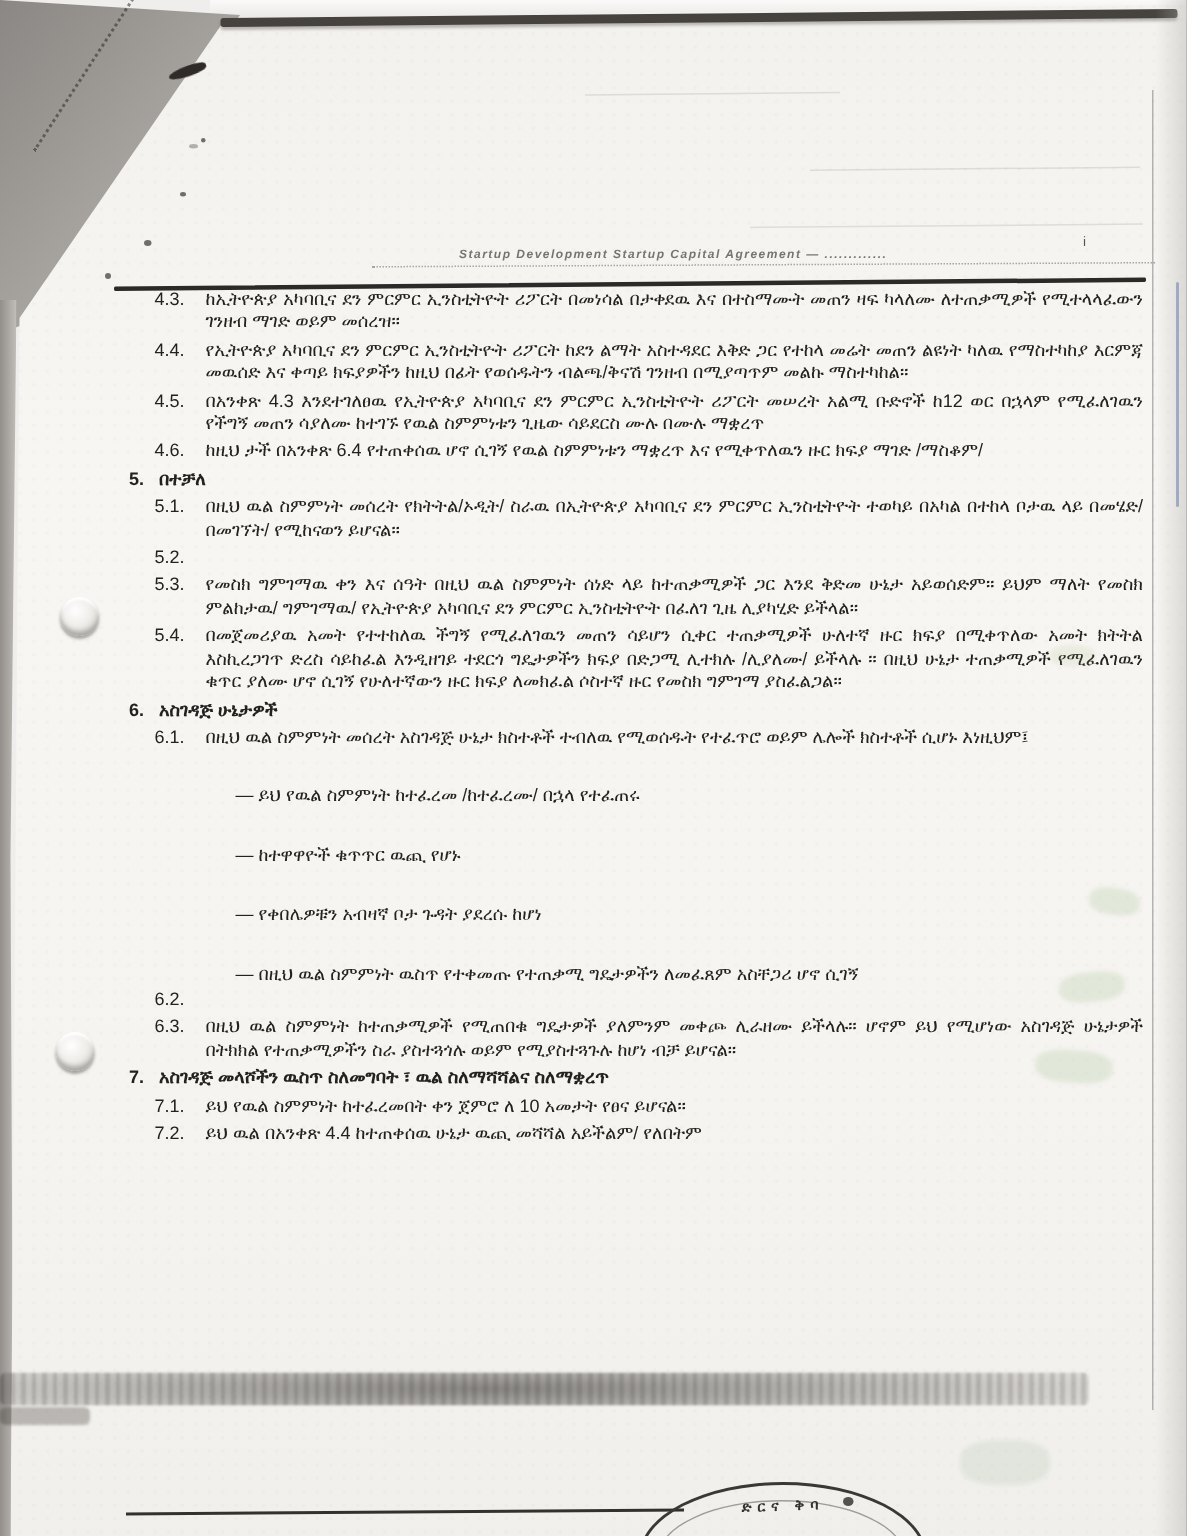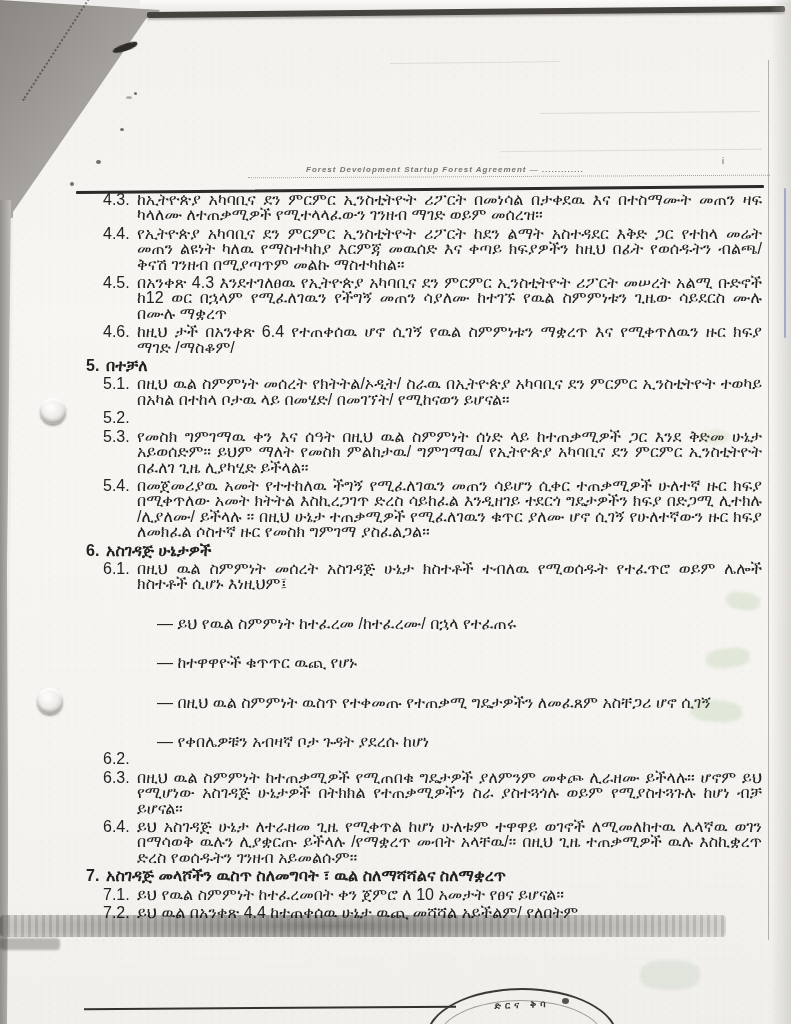--- a/index.html
+++ b/index.html
@@ -70,21 +70,21 @@
     position:absolute;left:76px;top:188px;width:688px;height:2.5px;
     background:#2c2a28;transform:rotate(-0.5deg);border-radius:1px;
   }
   .bottom-rule{
     position:absolute;left:84px;top:1007px;width:372px;height:2px;
     background:#33302d;transform:rotate(-0.4deg);
   }
   
   .doc{
     position:absolute;left:0;top:192px;width:770px;
-    color:#232220;font-size:16px;line-height:15.4px;
+    color:#232220;font-size:12px;line-height:15.4px;
     text-align:justify;
   }
   .row{display:flex;margin-bottom:3px;}
   .row .num{flex:0 0 34px;margin-left:103px;white-space:nowrap;}
   .row.lvl1 .num{flex:0 0 20px;margin-left:86px;font-weight:bold;}
   .row .txt{flex:1;max-width:625px;}
   .row.lvl1 .txt{font-weight:bold;max-width:640px;text-align:left;}
   .bullets{margin:1px 0 2px 0;}
   .brow{display:flex;margin-bottom:2px;margin-top:24px;}
   .brow .btxt{flex:1;max-width:605px;margin-left:157px;}
@@ -163,21 +163,21 @@
 
   <div class="ghostline" style="left:390px;top:62px;width:170px;transform:rotate(-0.6deg);"></div>
   <div class="ghostline" style="left:540px;top:112px;width:220px;transform:rotate(-0.5deg);"></div>
   <div class="ghostline" style="left:500px;top:150px;width:262px;transform:rotate(-0.5deg);"></div>
 
   <div class="right-page-edge"></div>
   <div class="right-shade"></div>
   <div class="right-blue-line"></div>
   <div class="tiny-i">i</div>
 
-  <div class="eheader">Forest Development Startup Forest Agreement — .............</div>
+  <div class="eheader">Startup Development Startup Capital Agreement — .............</div>
   <div class="eheader-rule"></div>
   <div class="main-rule"></div>
 
   <div class="doc">
 
     <div class="row">
       <span class="num">4.3.</span>
       <span class="txt">ከኢትዮጵያ አካባቢና ደን ምርምር ኢንስቲትዮት ሪፖርት በመነሳል በታቀደዉ እና በተስማሙት መጠን ዛፍ ካላለሙ ለተጠቃሚዎች የሚተላላፈውን ገንዘብ ማገድ ወይም መሰረዝ።</span>
     </div>
     <div class="row">
@@ -222,36 +222,32 @@
       <span class="txt">በዚህ ዉል ስምምነት መሰረት አስገዳጅ ሁኔታ ክስተቶች ተብለዉ የሚወሰዱት የተፈጥሮ ወይም ሌሎች ክስተቶች ሲሆኑ እነዚህም፤</span>
     </div>
     <div class="bullets">
       <div class="brow">
           <span class="btxt">— ይህ የዉል ስምምነት ከተፈረመ /ከተፈረሙ/ በኋላ የተፈጠሩ</span>
         </div>
       <div class="brow">
           <span class="btxt">— ከተዋዋዮች ቁጥጥር ዉጪ የሆኑ</span>
         </div>
       <div class="brow">
+          <span class="btxt">— የቀበሌዎቹን አብዛኛ ቦታ ጉዳት ያደረሱ ከሆነ</span>
+        </div>
+      <div class="brow">
           <span class="btxt">— በዚህ ዉል ስምምነት ዉስጥ የተቀመጡ የተጠቃሚ ግዴታዎችን ለመፈጸም አስቸጋሪ ሆኖ ሲገኝ</span>
-        </div>
-      <div class="brow">
-          <span class="btxt">— የቀበሌዎቹን አብዛኛ ቦታ ጉዳት ያደረሱ ከሆነ</span>
         </div>
     </div>
     <div class="row">
       <span class="num">6.2.</span>
     </div>
     <div class="row">
       <span class="num">6.3.</span>
       <span class="txt">በዚህ ዉል ስምምነት ከተጠቃሚዎች የሚጠበቁ ግዴታዎች ያለምንም መቀጮ ሊራዘሙ ይችላሉ። ሆኖም ይህ የሚሆነው አስገዳጅ ሁኔታዎች በትክክል የተጠቃሚዎችን ስራ ያስተጓጎሉ ወይም የሚያስተጓጉሉ ከሆነ ብቻ ይሆናል።</span>
-    </div>
-    <div class="row">
-      <span class="num">6.4.</span>
-      <span class="txt">ይህ አስገዳጅ ሁኔታ ለተራዘመ ጊዜ የሚቀጥል ከሆነ ሁለቱም ተዋዋይ ወገኖች ለሚመለከተዉ ሌላኛዉ ወገን በማሳወቅ ዉሉን ሊያቋርጡ ይችላሉ /የማቋረጥ መብት አላቸዉ/። በዚህ ጊዜ ተጠቃሚዎች ዉሉ እስኪቋረጥ ድረስ የወሰዱትን ገንዘብ አይመልሱም።</span>
     </div>
 
     <div class="row lvl1">
       <span class="num">7.</span>
       <span class="txt">አስገዳጅ መላሾችን ዉስጥ ስለመግባት ፣ ዉል ስለማሻሻልና ስለማቋረጥ</span>
     </div>
     <div class="row">
       <span class="num">7.1.</span>
       <span class="txt">ይህ የዉል ስምምነት ከተፈረመበት ቀን ጀምሮ ለ 10 አመታት የፀና ይሆናል።</span>
     </div>

